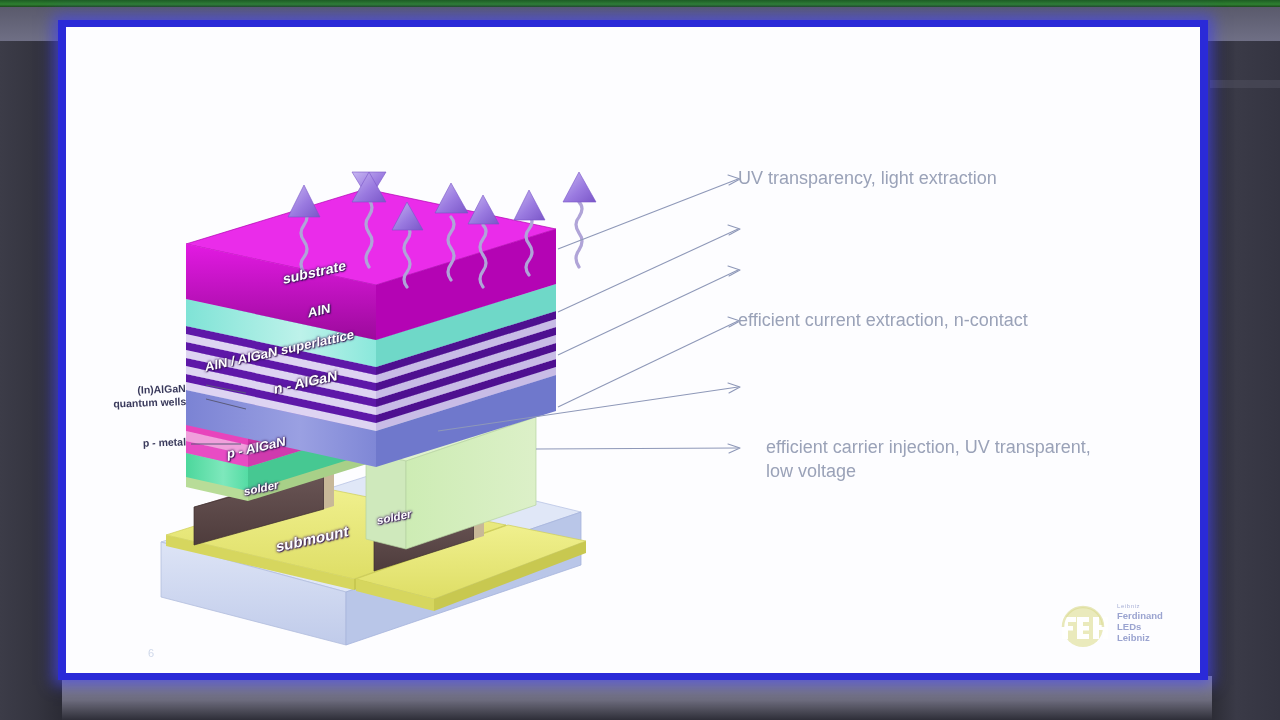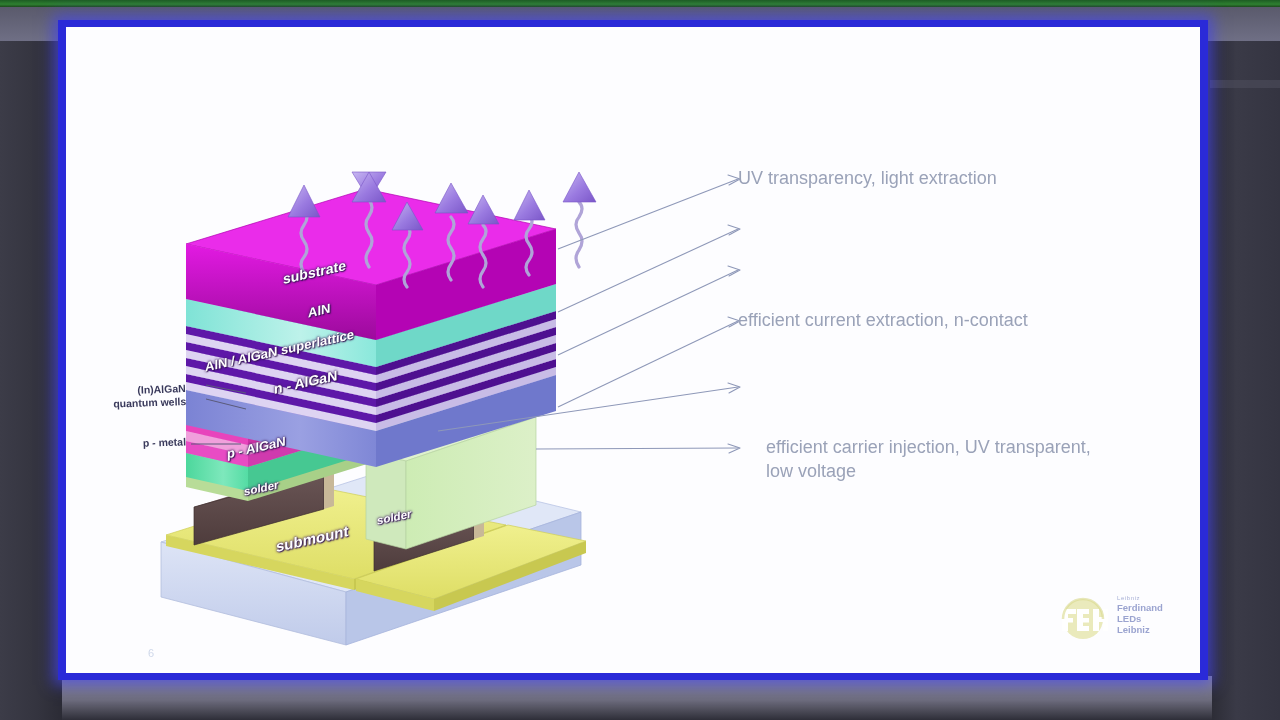--- a/index.html
+++ b/index.html
@@ -54,21 +54,21 @@
     position:absolute; left:58px; top:57px;
     font-size:30px; color:#8d93b8; letter-spacing:.2px;
     white-space:nowrap;
   }
   #slide-number {
     position:absolute; left:82px; top:620px;
     font-size:11px; color:#cfd8ea;
   }
 
   
-  #logo { position:absolute; right:18px; bottom:28px; width:125px; height:52px; }
+  #logo { position:absolute; right:18px; bottom:20px; width:125px; height:52px; }
   #logo-mark {
     position:absolute; left:0; top:4px; width:52px; height:44px;
   }
   #logo-text {
     position:absolute; left:60px; top:2px;
     color:#9ba4d0; line-height:1.18;
   }
   #logo-text .leibniz { font-size:6px; letter-spacing:.6px; color:#a8b0d6; display:block; }
   #logo-text .ln { font-size:9.5px; display:block; font-weight:600; }
 

